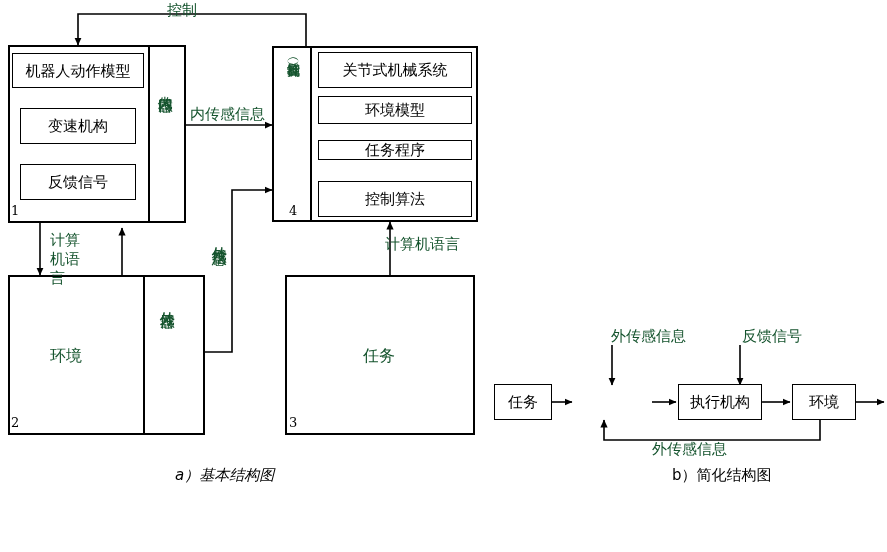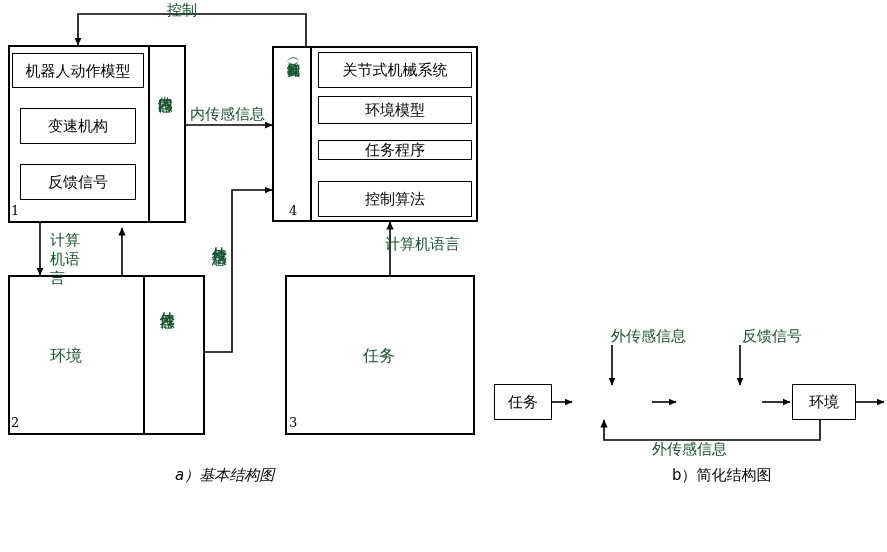--- a/index.html
+++ b/index.html
@@ -165,20 +165,23 @@
   <div class="lbl" style="left:190px; top:106px;">内传感信息</div>
   <div class="lbl vert" style="left:210px; top:235px; height:145px;">外传感信息</div>
   <div class="lbl" style="left:50px; top:231px; line-height:1.25;">
     <span style="display:inline-block; width:34px; white-space:normal;">计算机语言</span>
   </div>
   <div class="lbl" style="left:385px; top:236px;">计算机语言</div>
 
   <div class="box thin ctr" style="left:494px; top:384px; width:58px; height:36px;">
     <span>任务</span>
   </div>
+  <div class="box thin ctr" style="left:678px; top:384px; width:84px; height:36px;">
+    <span>执行机构</span>
+  </div>
   <div class="box thin ctr" style="left:792px; top:384px; width:64px; height:36px;">
     <span>环境</span>
   </div>
 
   <div class="lbl" style="left:611px; top:328px;">外传感信息</div>
   <div class="lbl" style="left:742px; top:328px;">反馈信号</div>
   <div class="lbl" style="left:652px; top:441px;">外传感信息</div>
 
   <div class="cap" style="left:175px; top:466px;font-style:italic;">a）基本结构图</div>
   <div class="cap" style="left:672px; top:466px;">b）简化结构图</div>

